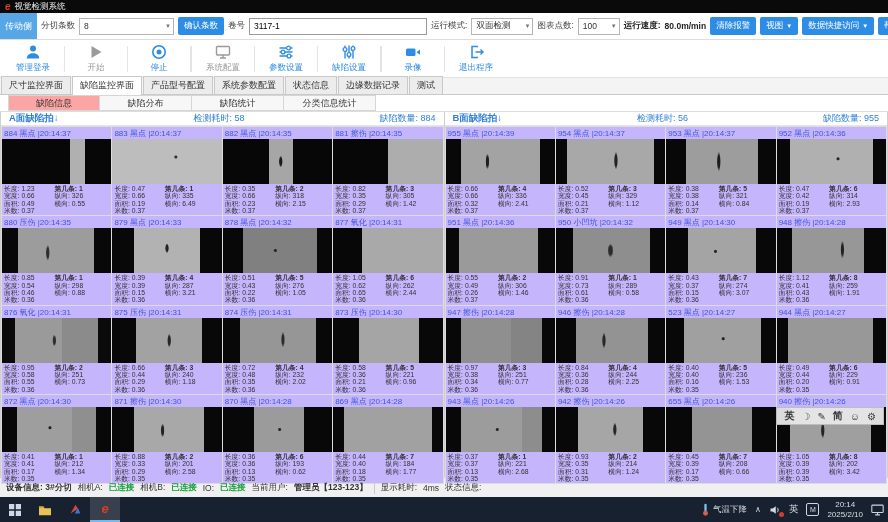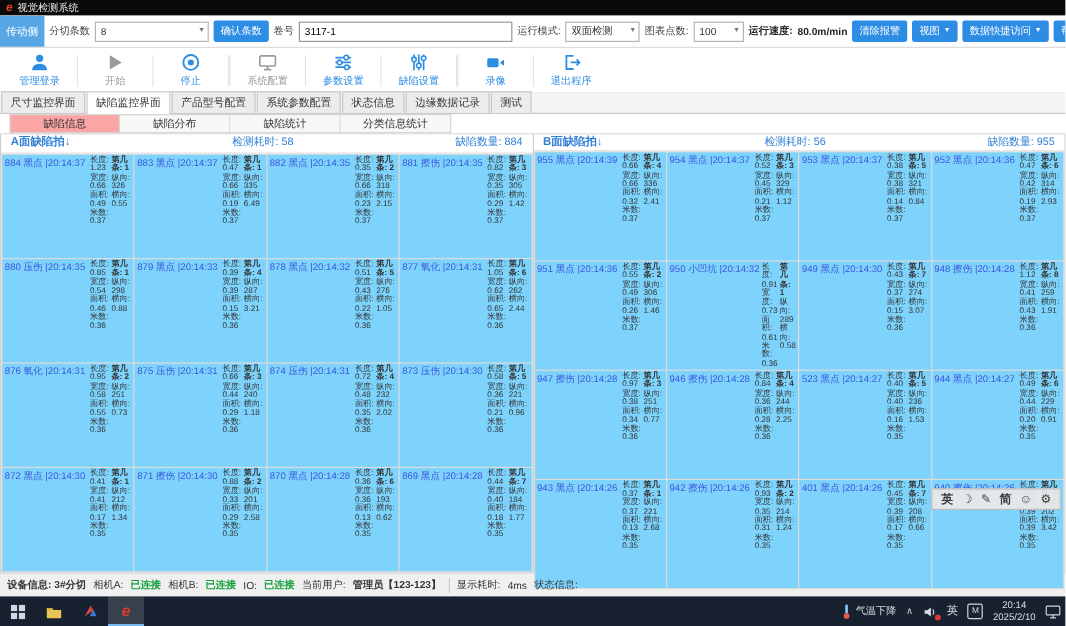--- a/index.html
+++ b/index.html
@@ -36,21 +36,21 @@
   .tab2:first-child{border-left:1px solid #d6d6d6;}
   .tab2.active{background:#fca5a5;font-weight:normal;}
 
   
   .content{height:365px;display:flex;border-left:1px solid #cfcfcf;border-right:1px solid #cfcfcf;}
   .panel{flex:1;min-width:0;display:flex;flex-direction:column;}
   .panel + .panel{border-left:1px solid #cfcfcf;}
   .panel-head{height:16px;display:flex;align-items:flex-start;justify-content:space-between;padding:0 8px;border-bottom:1px solid #e6e6e6;font-size:9px;color:#2f7fd6;}
   .panel-title{font-weight:bold;font-size:9.5px;}
   .grid{flex:1;display:grid;grid-template-columns:repeat(4,1fr);grid-template-rows:repeat(4,1fr);gap:1px;background:#dcdcdc;padding:1px;}
-  .cell{background:#7dd3fc;display:flex;min-width:0;overflow:hidden;}
+  .cell{background:#c4b5fd;display:flex;flex-direction:column;min-width:0;overflow:hidden;}
   .cell-head{height:12px;font-size:8px;color:#3d56e0;padding:1px 2px 0 2px;white-space:nowrap;overflow:hidden;}
   .cell-img{height:45px;background:#111;flex:none;}
   .cell-info{flex:1;display:flex;font-size:6.8px;line-height:1.08;color:#333;padding:1px 2px;min-height:0;}
   .ci-left{width:46%;}
   .ci-right{width:54%;padding-left:2px;}
   .ci-strip{font-weight:bold;}
 
   
   .statusbar{height:20px;background:#f0f0f0;border-top:1px solid #d4d4d4;display:flex;align-items:center;gap:6px;padding:0 6px;font-size:8.5px;color:#333;white-space:nowrap;}
   .statusbar .b{font-weight:bold;}
@@ -773,21 +773,21 @@
       </div>
       <div class="ci-right">
         <div class="ci-strip"><span class="k-strip">第几条:</span> <span class="v-strip">2</span></div>
         <div><span class="k-v">纵向:</span> <span class="v-v">214</span></div>
         <div><span class="k-h">横向:</span> <span class="v-h">1.24</span></div>
       </div>
     </div>
   </div>
 
   <div class="cell">
-    <div class="cell-head">401 黑点 |20:14:26</div>
+    <div class="cell-head">655 黑点 |20:14:26</div>
     <div class="cell-img" style="background: linear-gradient(90deg, rgb(8, 8, 8) 0px, rgb(8, 8, 8) 24%, rgb(148, 148, 148) 24%, rgb(148, 148, 148) 78%, rgb(8, 8, 8) 78%, rgb(8, 8, 8) 100%);"></div>
     <div class="cell-info">
       <div class="ci-left">
         <div><span class="k-len">长度:</span> <span class="v-len">0.45</span></div>
         <div><span class="k-wid">宽度:</span> <span class="v-wid">0.39</span></div>
         <div><span class="k-area">面积:</span> <span class="v-area">0.17</span></div>
         <div><span class="k-m">米数:</span> <span class="v-m">0.35</span></div>
       </div>
       <div class="ci-right">
         <div class="ci-strip"><span class="k-strip">第几条:</span> <span class="v-strip">7</span></div>

